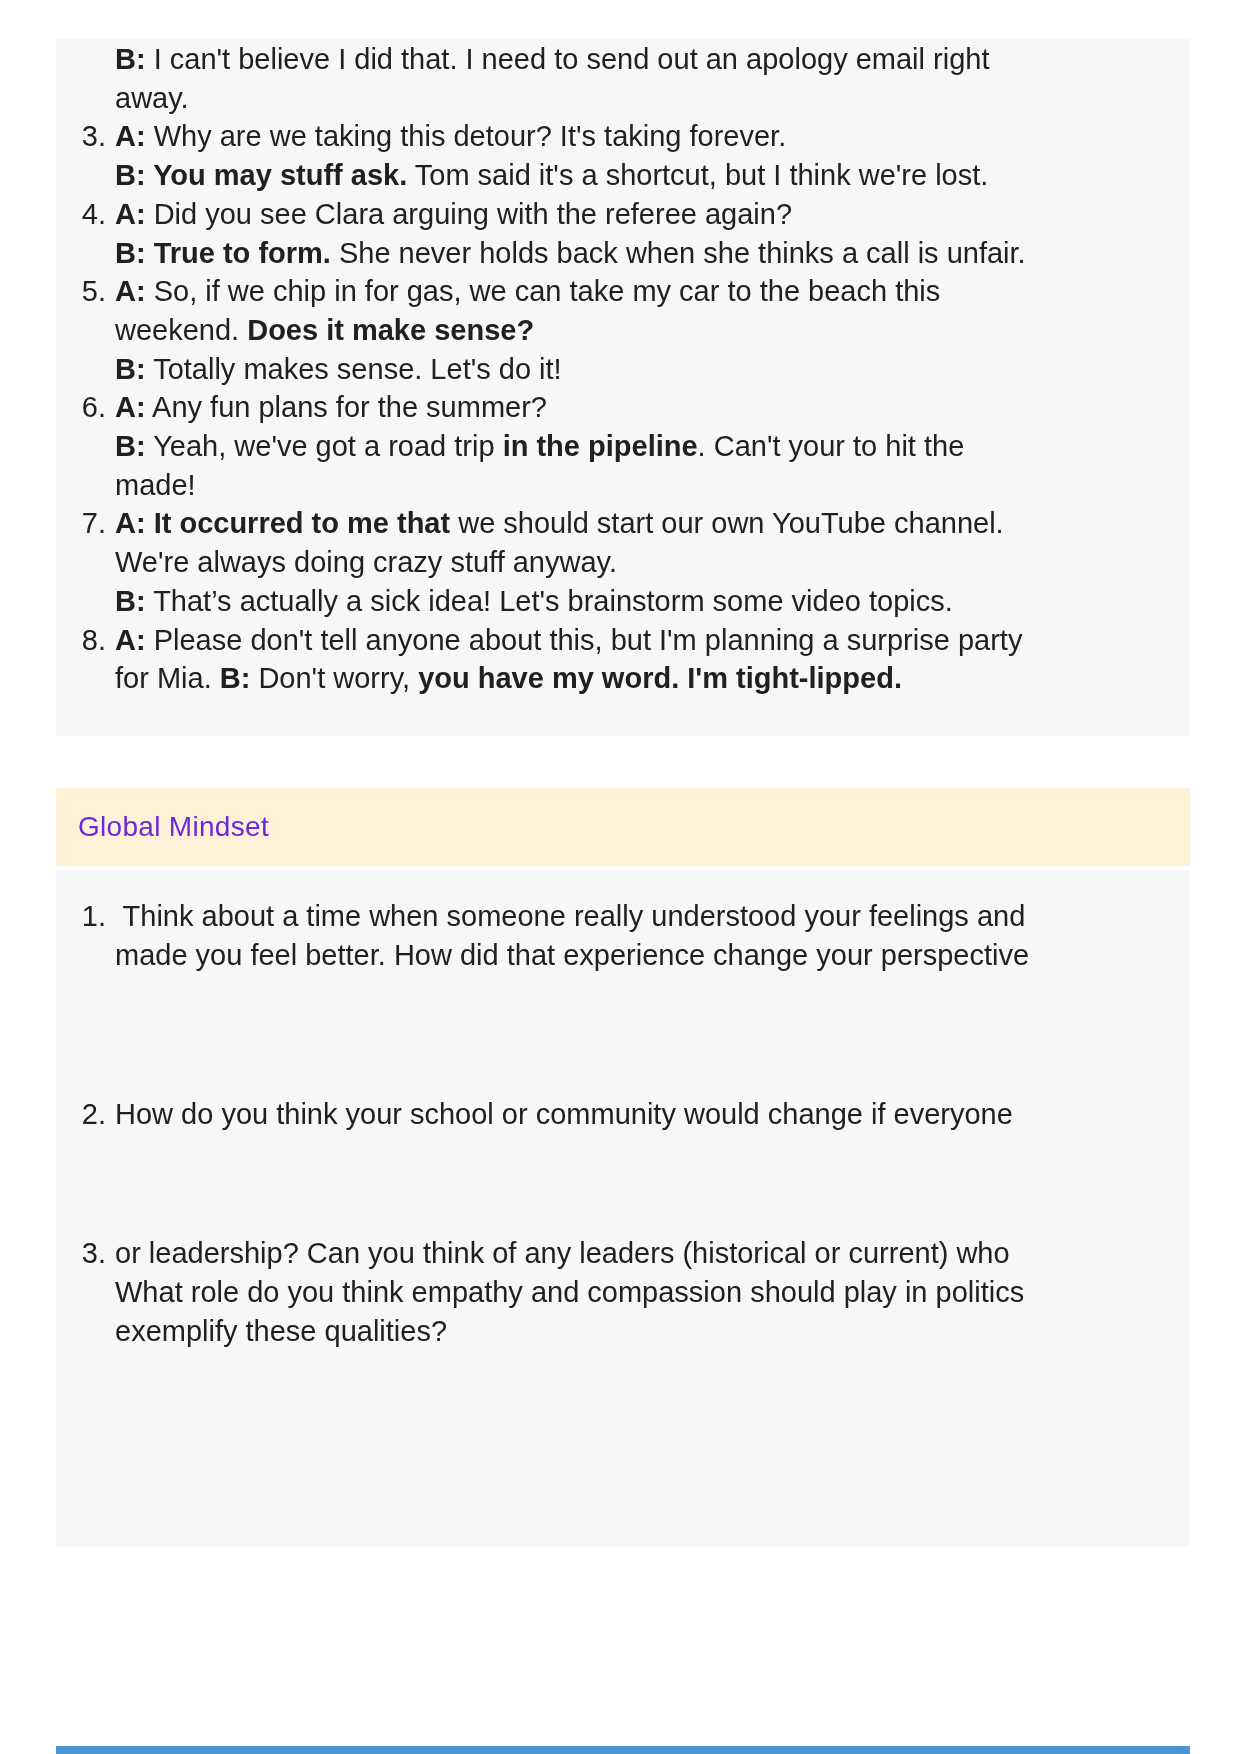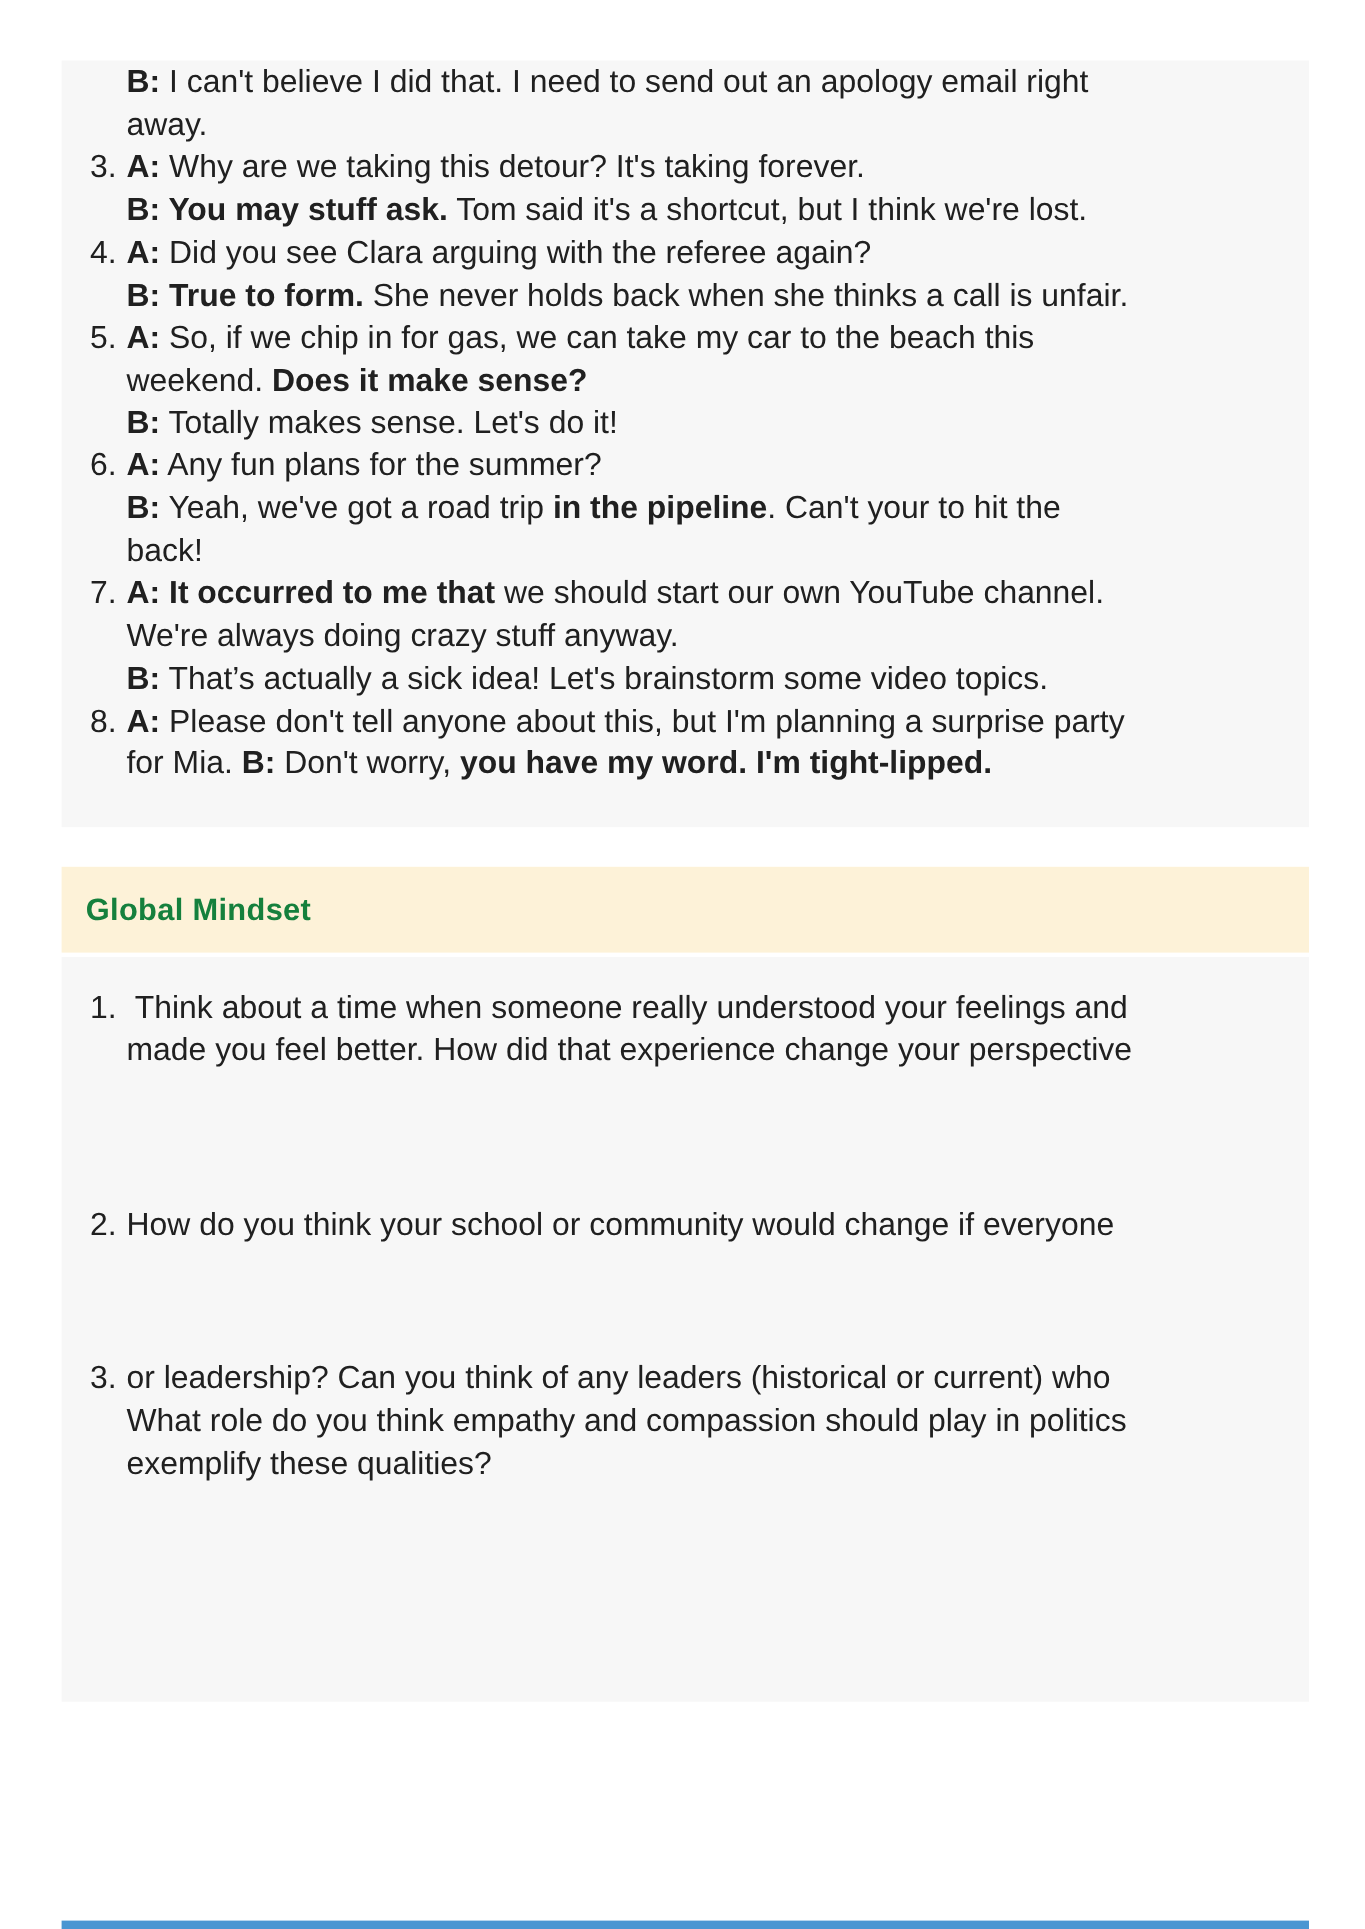--- a/index.html
+++ b/index.html
@@ -3,27 +3,27 @@
 <meta charset="utf-8">
 <style>
   html,body { margin:0; padding:0; }
   body {
     width:1241px; height:1754px; position:relative;
     background:#ffffff; overflow:hidden;
     font-family:"Liberation Sans", sans-serif;
     color:#202020;
   }
   .panel { position:absolute; left:56px; width:1134px; background:#f7f7f7; box-sizing:border-box; }
-  #dialogue-panel { top:55px; height:697px; padding:1px 0 0 0; }
+  #dialogue-panel { top:39px; height:697px; padding:1px 0 0 0; }
   #banner {
     position:absolute; left:56px; width:1134px; top:788px; height:78px;
     background:#fdf2d8; display:flex; align-items:center;
     padding-left:22px; box-sizing:border-box;
   }
-  #banner h2 { margin:0; font-size:28px; font-weight:bold; color:#15803d; letter-spacing:0.3px; }
+  #banner h2 { margin:0; font-size:28px; font-weight:normal; color:#6d28d9; letter-spacing:0.3px; }
   #questions-panel { top:870px; height:677px; padding-top:27px; }
   .d-item, .q-item { display:flex; align-items:flex-start; }
   .d-num, .q-num {
     flex:0 0 59px; text-align:right; padding-right:9px; box-sizing:border-box;
     font-size:29px; line-height:38.7px;
   }
   .d-body, .q-body { flex:1; min-width:0; }
   .d-line, .q-line { font-size:29px; line-height:38.7px; white-space:pre; }
   .bd { font-weight:bold; }
   .q-item.gap-lg { margin-bottom:121px; }
@@ -62,21 +62,21 @@
           <div class="d-line"><span class="bd">A:</span><span> So, if we chip in for gas, we can take my car to the beach this</span></div>
           <div class="d-line"><span>weekend. </span><span class="bd">Does it make sense?</span></div>
           <div class="d-line"><span class="bd">B:</span><span> Totally makes sense. Let's do it!</span></div>
         </div>
       </div>
       <div class="d-item">
         <div class="d-num">6.</div>
         <div class="d-body">
           <div class="d-line"><span class="bd">A:</span><span> Any fun plans for the summer?</span></div>
           <div class="d-line"><span class="bd">B:</span><span> Yeah, we've got a road trip </span><span class="bd">in the pipeline</span><span>. Can't your to hit the</span></div>
-          <div class="d-line"><span>back!</span></div>
+          <div class="d-line"><span>made!</span></div>
         </div>
       </div>
       <div class="d-item">
         <div class="d-num">7.</div>
         <div class="d-body">
           <div class="d-line"><span class="bd">A: It occurred to me that</span><span> we should start our own YouTube channel.</span></div>
           <div class="d-line"><span>We're always doing crazy stuff anyway.</span></div>
           <div class="d-line"><span class="bd">B:</span><span> That’s actually a sick idea! Let's brainstorm some video topics.</span></div>
         </div>
       </div>

